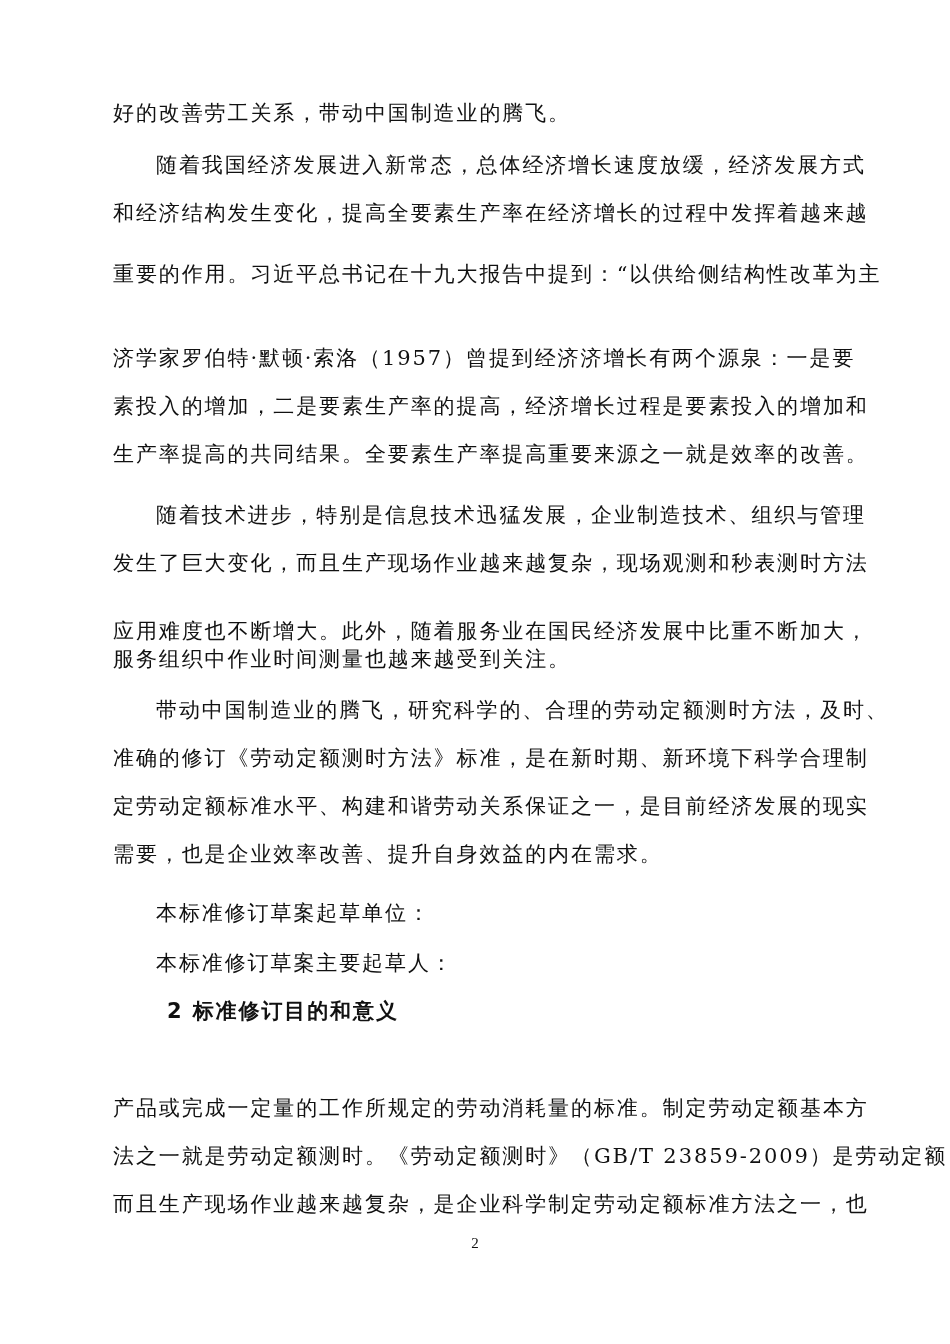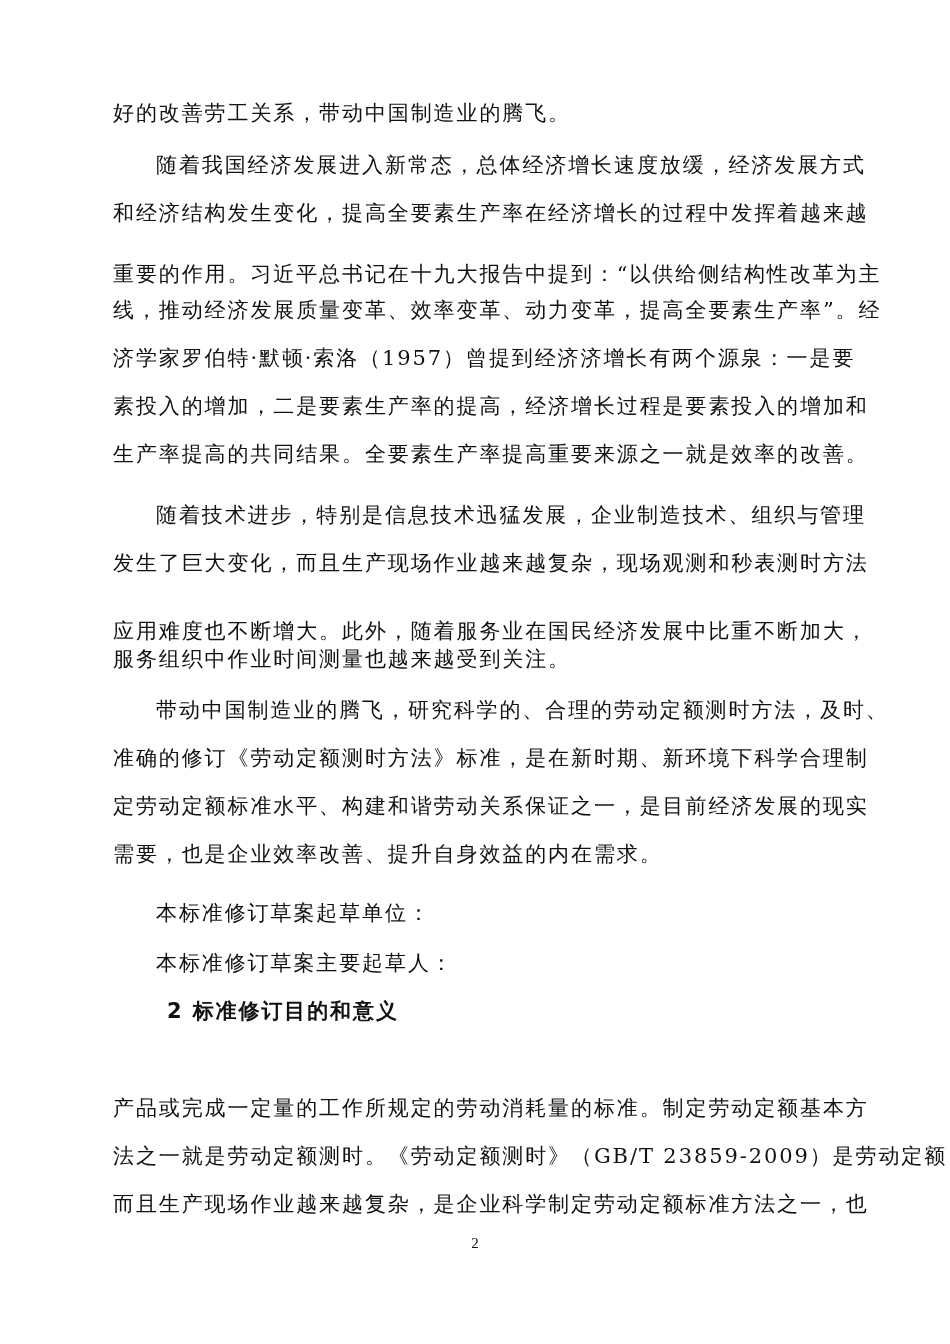--- a/index.html
+++ b/index.html
@@ -33,21 +33,20 @@
 </head>
 <body>
 
 <div class="page">
 
   <div class="line" style="top:98px;">好的改善劳工关系，带动中国制造业的腾飞。</div>
 
   <div class="line indent" style="top:150px;">随着我国经济发展进入新常态，总体经济增长速度放缓，经济发展方式</div>
   <div class="line" style="top:198px;">和经济结构发生变化，提高全要素生产率在经济增长的过程中发挥着越来越</div>
   <div class="line" style="top:239px;margin-top:20px;">重要的作用。习近平总书记在十九大报告中提到：“以供给侧结构性改革为主</div>
-  <div class="line" style="top:295px;">线，推动经济发展质量变革、效率变革、动力变革，提高全要素生产率”。经</div>
   <div class="line" style="top:343px;">济学家罗伯特·默顿·索洛（1957）曾提到经济济增长有两个源泉：一是要</div>
   <div class="line" style="top:391px;">素投入的增加，二是要素生产率的提高，经济增长过程是要素投入的增加和</div>
   <div class="line" style="top:439px;">生产率提高的共同结果。全要素生产率提高重要来源之一就是效率的改善。</div>
 
   <div class="line indent" style="top:500px;">随着技术进步，特别是信息技术迅猛发展，企业制造技术、组织与管理</div>
   <div class="line" style="top:548px;">发生了巨大变化，而且生产现场作业越来越复杂，现场观测和秒表测时方法</div>
   <div class="line" style="top:616px;">应用难度也不断增大。此外，随着服务业在国民经济发展中比重不断加大，</div>
   <div class="line" style="top:644px;">服务组织中作业时间测量也越来越受到关注。</div>
 
   <div class="line indent" style="top:695px;">带动中国制造业的腾飞，研究科学的、合理的劳动定额测时方法，及时、</div>

